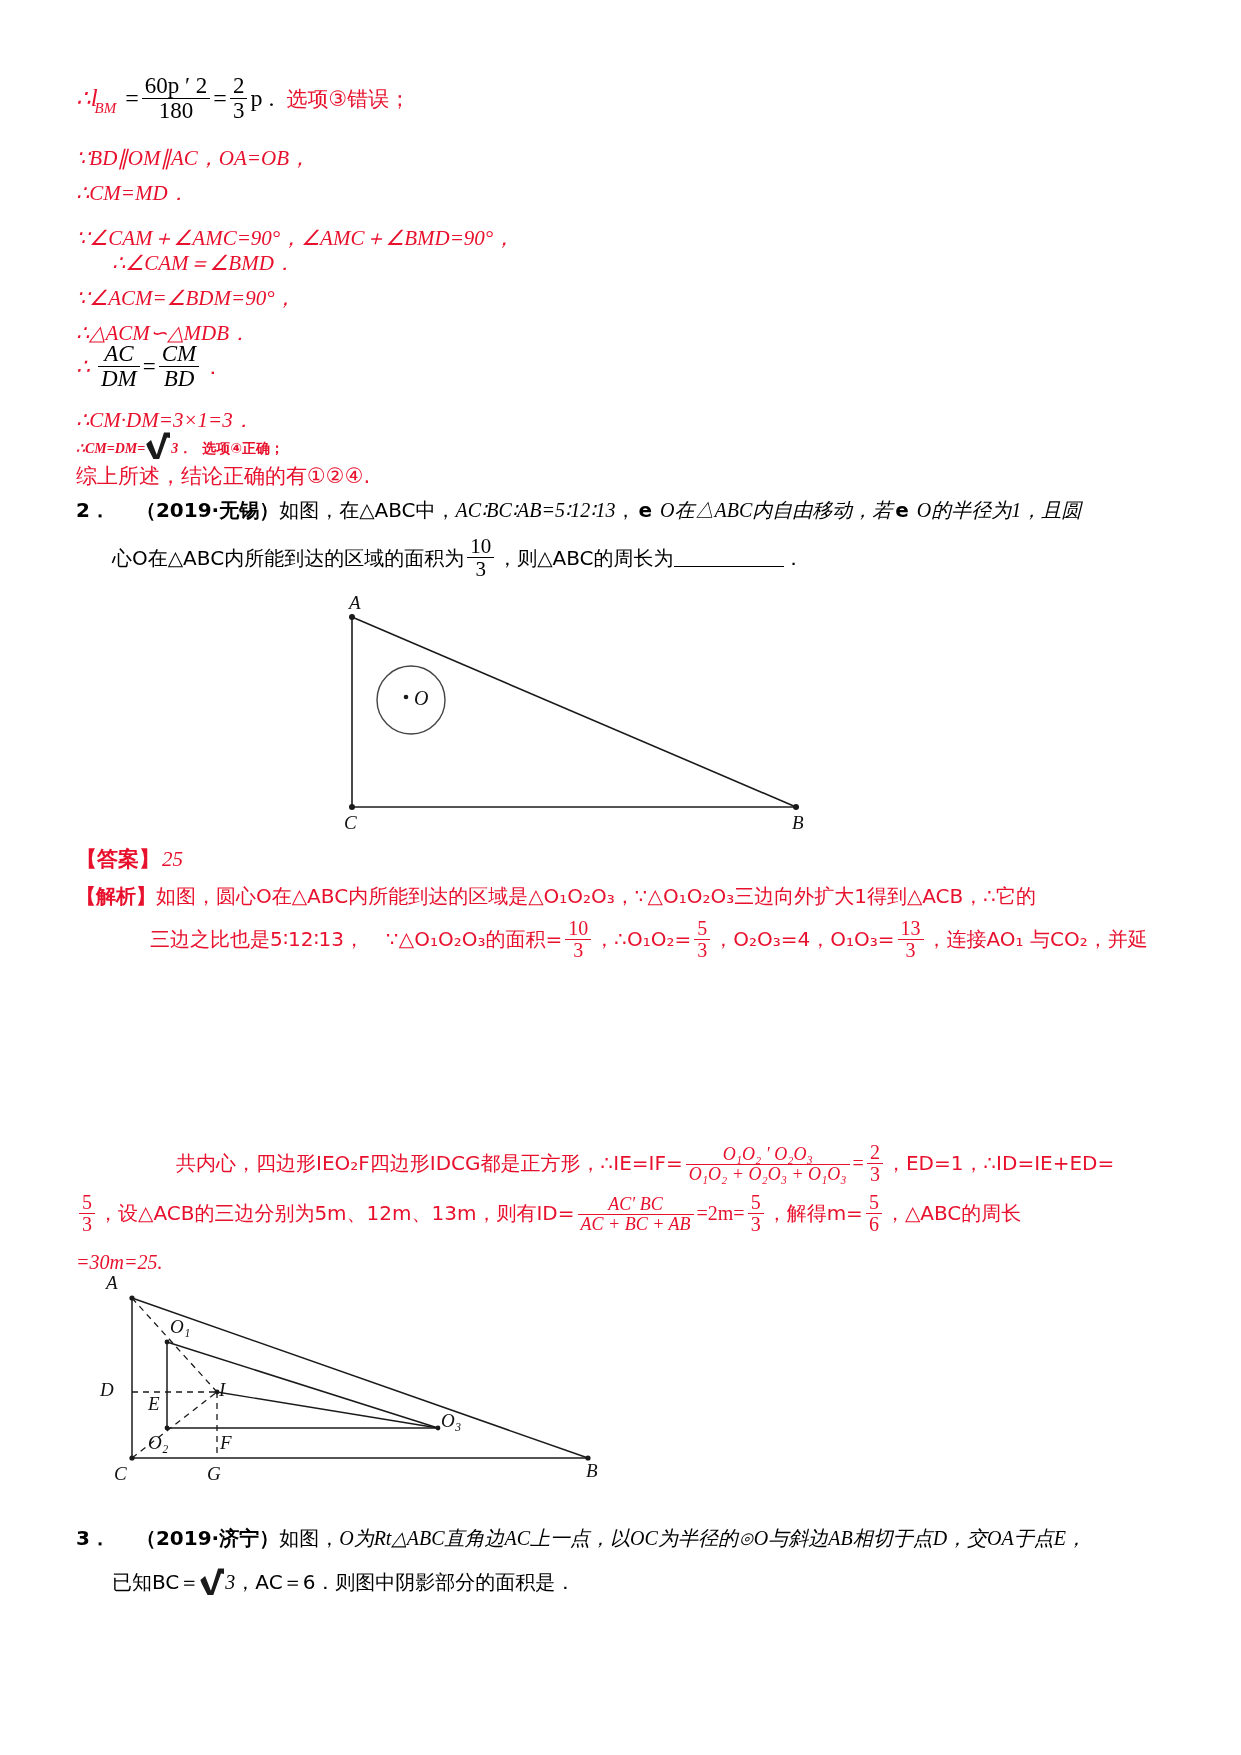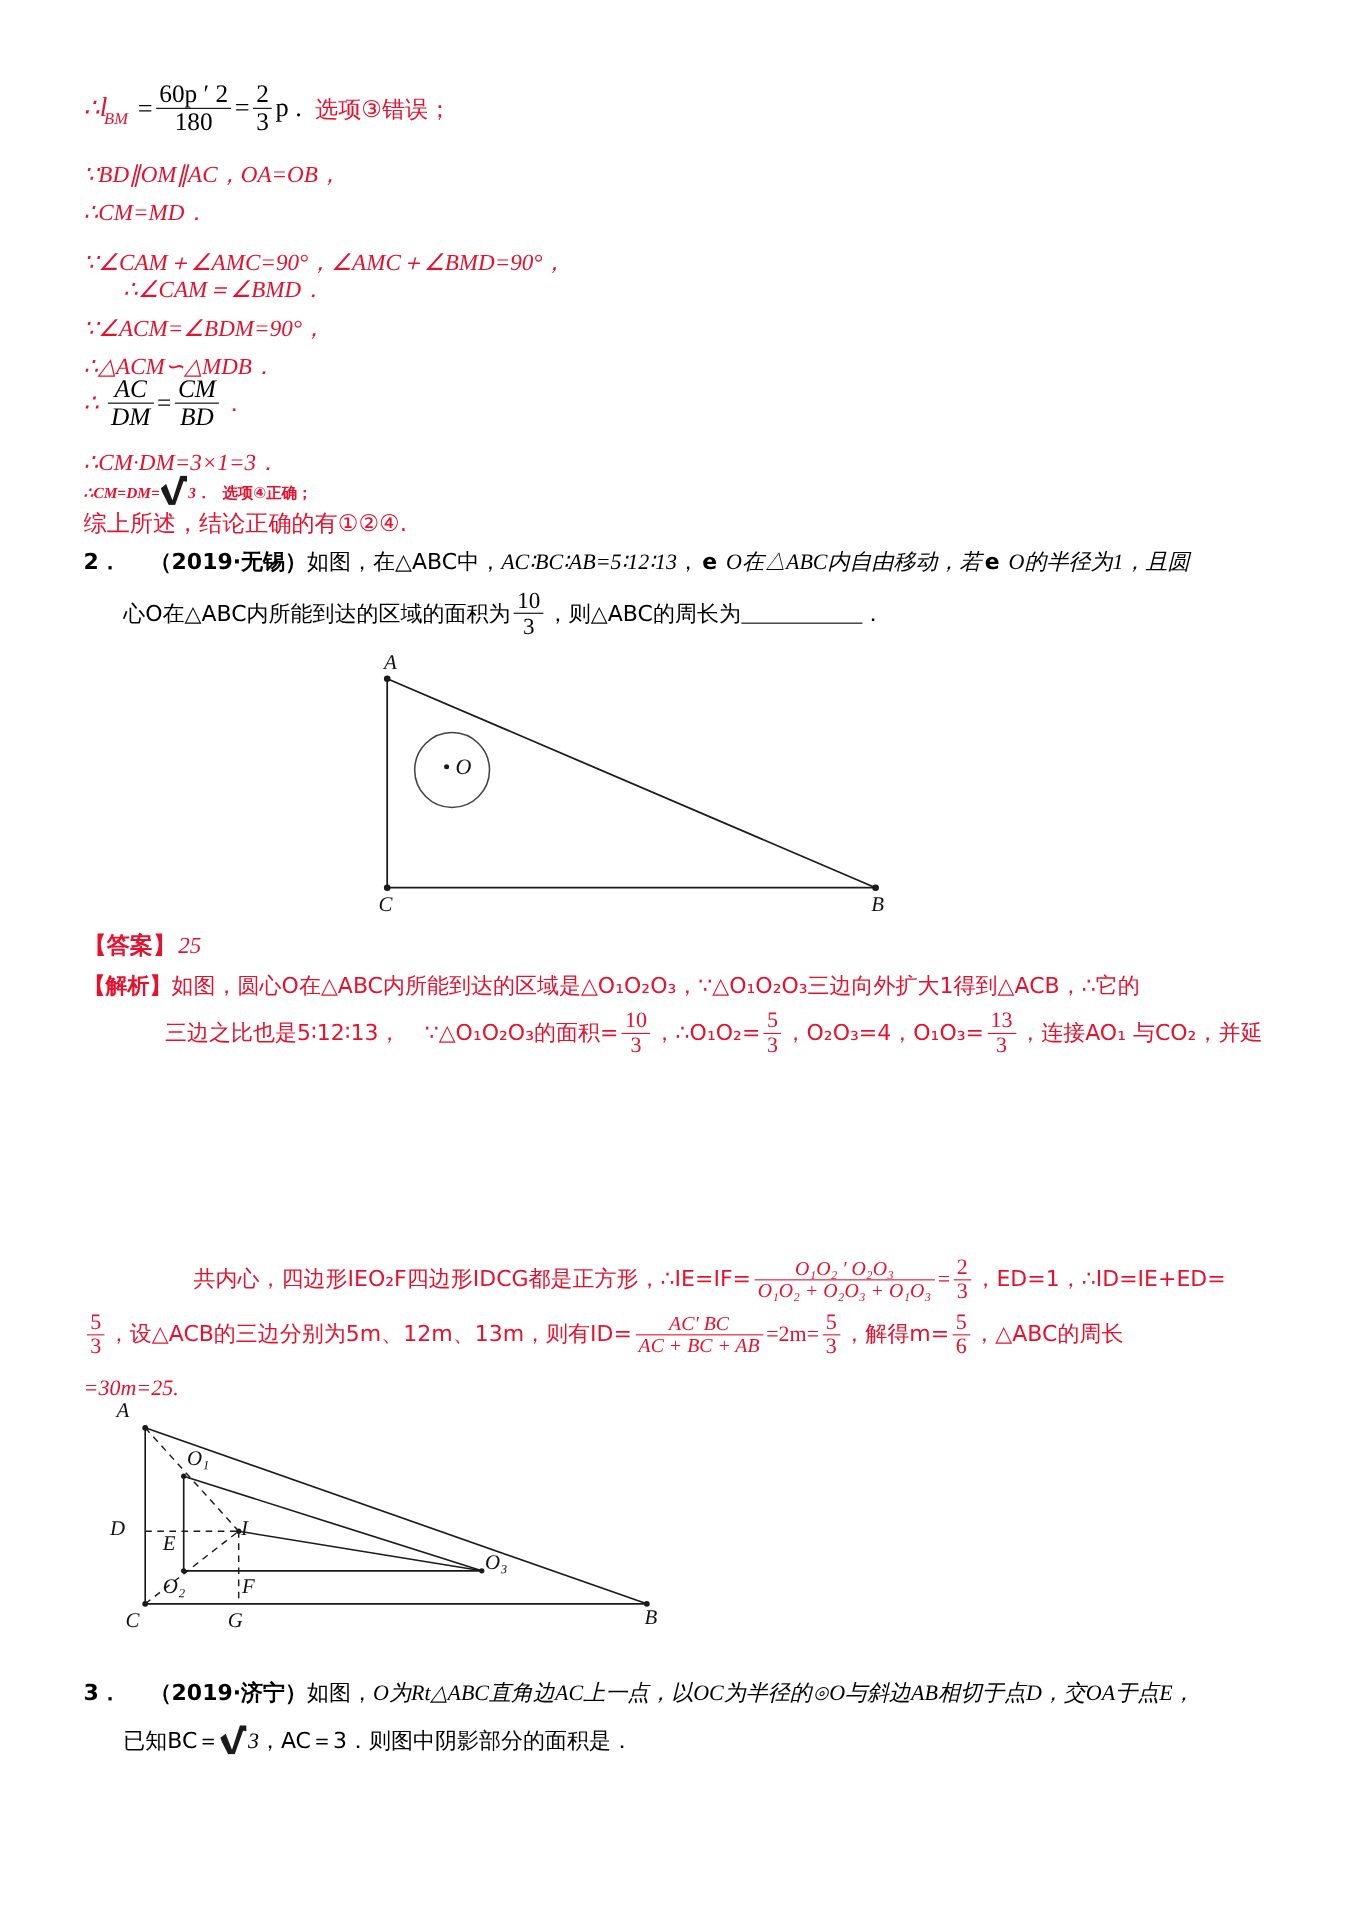--- a/index.html
+++ b/index.html
@@ -206,16 +206,16 @@
     <span class="lbl" style="left:24px; top:183px;">C</span>
     <span class="lbl" style="left:117px; top:183px;">G</span>
     <span class="lbl" style="left:496px; top:180px;">B</span>
   </div>
 
   <div class="tx" style="left:76px; top:1528px; font-size:20px;">
     <span class="blk cn bold">3．</span><span class="blk cn bold" style="margin-left:26px;">（2019·济宁）</span><span class="blk cn">如图，</span><span class="blk serif-i">O为Rt△ABC直角边AC上一点，以OC为半径的⊙O与斜边AB相切于点D，交OA于点E，</span>
   </div>
 
   <div class="tx" style="left:112px; top:1568px; font-size:20px;">
-    <span class="blk cn">已知BC＝</span><span class="sqrtblob2"></span><span class="blk serif-i">3</span><span class="blk cn">，AC＝3．则图中阴影部分的面积是．</span>
+    <span class="blk cn">已知BC＝</span><span class="sqrtblob2"></span><span class="blk serif-i">3</span><span class="blk cn">，AC＝6．则图中阴影部分的面积是．</span>
   </div>
 
 </div>
 
 </body></html>

